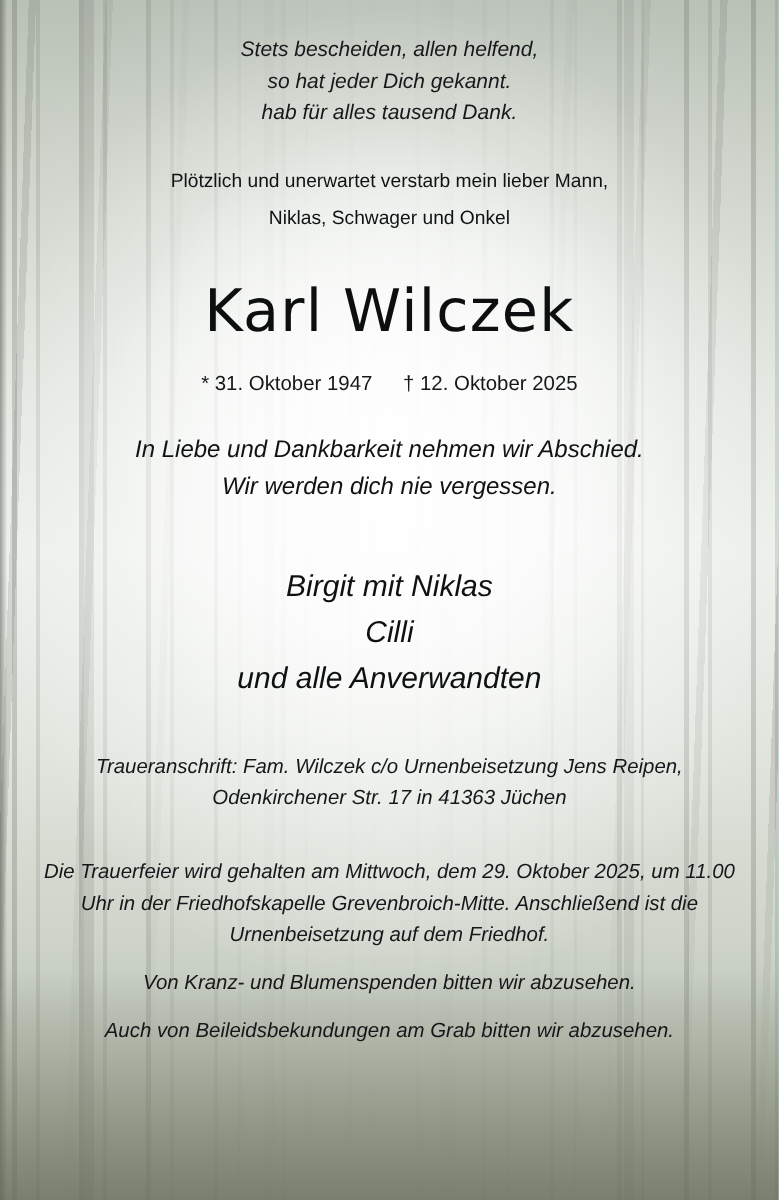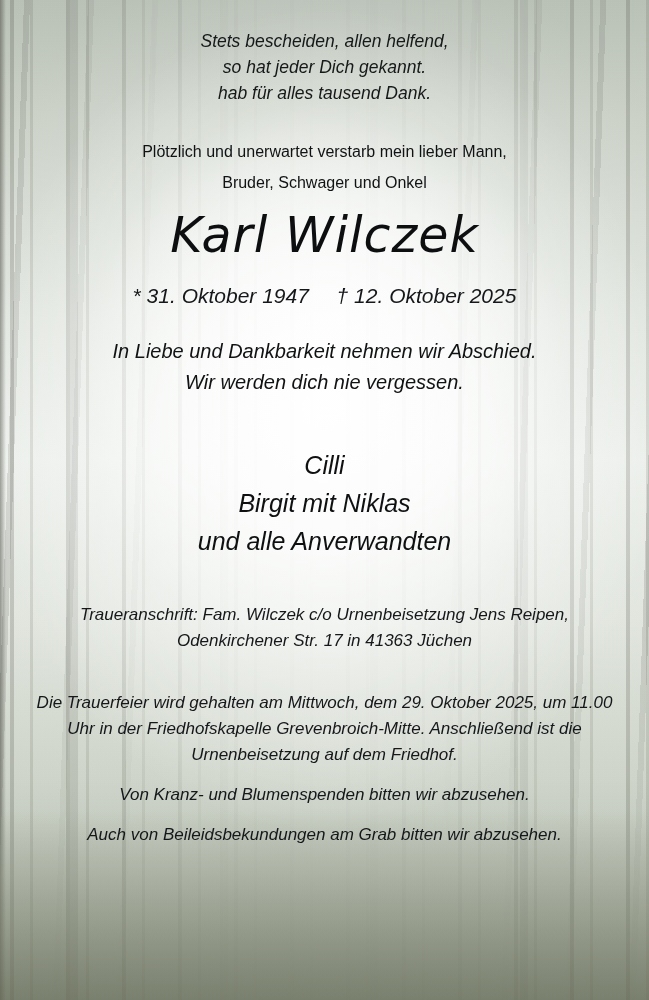--- a/index.html
+++ b/index.html
@@ -102,35 +102,33 @@
   .poem div { white-space: pre; }
 
   .intro {
     margin-top: 30px;
     font-size: 16px;
     line-height: 31px;
     color: #101214;
   }
 
   .name {
-    margin-top: 10px;
+    margin-top: 34px;
     font-size: 49px;
     line-height: 56px;
-    font-style: italic;
     letter-spacing: 1px;
     color: #0c0e10;
     font-family: "DejaVu Sans", sans-serif;
     font-weight: 400;
   }
 
   .dates {
     margin-top: 20px;
-    font-size: 21px;
+    font-size: 17px;
     line-height: 24px;
-    font-style: italic;
     color: #15171a;
   }
   .dates .gap { display: inline-block; width: 16px; }
 
   .farewell {
     margin-top: 28px;
     font-size: 20px;
     line-height: 31px;
     font-style: italic;
     color: #101214;
@@ -176,39 +174,39 @@
   <div class="content">
 
     <div class="poem">
       <div>Stets bescheiden, allen helfend,</div>
       <div>so hat jeder Dich gekannt.</div>
       <div>hab für alles tausend Dank.</div>
     </div>
 
     <div class="intro">
       <div>Plötzlich und unerwartet verstarb mein lieber Mann,</div>
-      <div>Bruder, Schwager und Onkel</div>
+      <div>Niklas, Schwager und Onkel</div>
     </div>
 
     <div class="name">Karl Wilczek</div>
 
     <div class="dates">
       <span>* 31. Oktober 1947</span>
       <span class="gap"></span>
       <span>† 12. Oktober 2025</span>
     </div>
 
     <div class="farewell">
       <div>In Liebe und Dankbarkeit nehmen wir Abschied.</div>
       <div>Wir werden dich nie vergessen.</div>
     </div>
 
     <div class="family">
+      <div>Birgit mit Niklas</div>
       <div>Cilli</div>
-      <div>Birgit mit Niklas</div>
       <div>und alle Anverwandten</div>
     </div>
 
     <div class="address">
       <div>Traueranschrift: Fam. Wilczek c/o Urnenbeisetzung Jens Reipen,</div>
       <div>Odenkirchener Str. 17 in 41363 Jüchen</div>
     </div>
 
     <div class="details">
       <p>Die Trauerfeier wird gehalten am Mittwoch, dem 29. Oktober 2025, um 11.00 Uhr in der Friedhofskapelle Grevenbroich-Mitte. Anschließend ist die Urnenbeisetzung auf dem Friedhof.</p>

